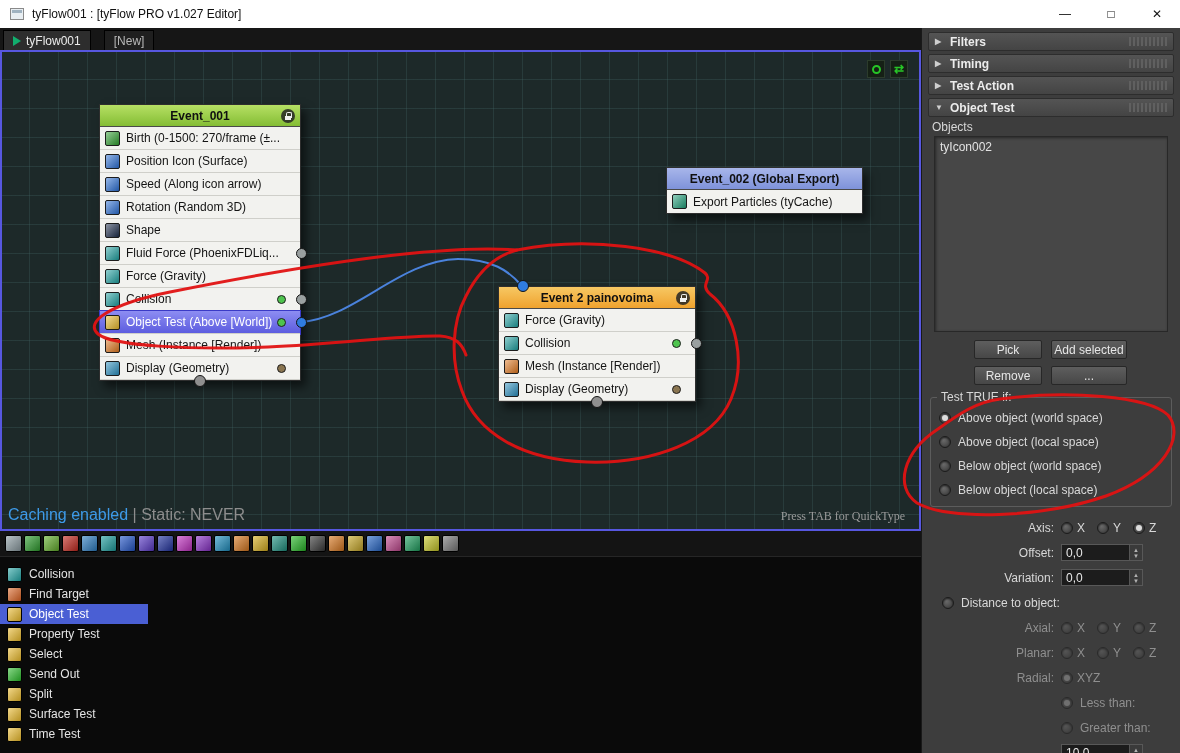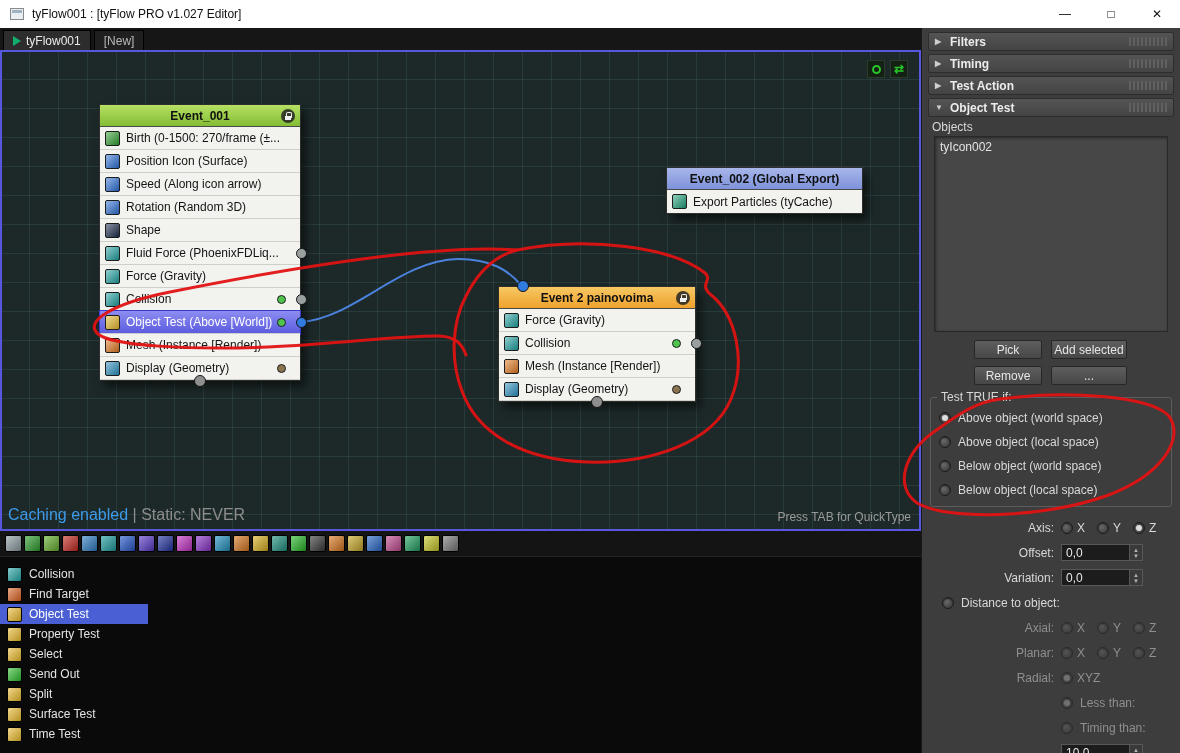--- a/index.html
+++ b/index.html
@@ -8,21 +8,21 @@
 
   
   .titlebar{position:absolute;left:0;top:0;width:1180px;height:28px;background:#fff;display:flex;align-items:center;}
   .appicon{width:14px;height:12px;border:1px solid #8a8a8a;margin:0 8px 0 10px;position:relative;background:#e8eef2;}
   .appicon::after{content:'';position:absolute;left:1px;top:1px;right:1px;height:3px;background:#9fb2c0;}
   .title{font-size:12px;color:#111;}
   .winbtns{margin-left:auto;display:flex;height:100%;}
   .winbtn{width:46px;height:100%;display:flex;align-items:center;justify-content:center;font-size:12px;color:#111;cursor:default;}
 
   
-  .tabbar{position:absolute;left:0;top:28px;width:921px;height:22px;background:#161616;display:flex;align-items:flex-end;}
+  .tabbar{position:absolute;left:0;top:28px;width:921px;height:22px;background:#161616;display:flex;align-items:flex-end;gap:10px;}
   .tab{height:20px;display:flex;align-items:center;padding:0 9px;background:#2d2d2d;border:1px solid #000;border-bottom:none;margin-left:3px;font-size:12px;color:#ececec;}
   .tab.inactive{background:#1f1f1f;color:#b8b8b8;}
   .tabicon{width:0;height:0;border-left:8px solid #12ae6e;border-top:5px solid transparent;border-bottom:5px solid transparent;margin-right:5px;}
 
   
   .canvas{position:absolute;left:0;top:50px;width:921px;height:481px;background:#1d2929;
     background-image:linear-gradient(rgba(72,112,112,.25) 1px,transparent 1px),linear-gradient(90deg,rgba(72,112,112,.25) 1px,transparent 1px);
     background-size:29px 29px;overflow:hidden;}
   .canvasborder{position:absolute;left:0;top:50px;width:921px;height:481px;border:2px solid #5757e0;pointer-events:none;z-index:40;}
   .wires{position:absolute;left:0;top:0;z-index:1;}
@@ -47,21 +47,21 @@
   .port.top{left:18px;top:-7px;width:12px;height:12px;}
   .port.top.blue{background:#2f7be0;}
 
   .cbtns{position:absolute;right:13px;top:10px;display:flex;gap:5px;z-index:5;}
   .cbtn{width:18px;height:18px;background:#152015;border:1px solid #2c3c2c;display:flex;align-items:center;justify-content:center;}
   .cbtn .ring{width:9px;height:9px;border:2px solid #27c527;border-radius:50%;}
   .cbtn .recycle{color:#27c527;font-size:12px;font-weight:bold;line-height:1;}
   .status-left{position:absolute;left:8px;bottom:7px;font-size:16px;z-index:5;}
   .status-left .blue{color:#3d9ae8;}
   .status-left .gray{color:#8d8d8d;}
-  .status-right{position:absolute;right:10px;bottom:7px;font-size:12px;color:#9a9a9a;z-index:5;}
+  .status-right{position:absolute;right:16px;bottom:7px;font-size:12px;color:#9a9a9a;z-index:5;font-family:Liberation Serif, serif;}
 
   
   .toolbar{position:absolute;left:0;top:531px;width:921px;height:25px;background:#141414;display:flex;align-items:center;padding-left:5px;gap:2px;}
   .tbicon{width:17px;height:17px;border:1px solid #000;border-radius:2px;flex:0 0 auto;
     background:linear-gradient(135deg,rgba(255,255,255,.38),rgba(0,0,0,.28)),var(--c,#666);}
 
   
   .oplist{position:absolute;left:0;top:556px;width:921px;height:197px;background:#0a0a0a;padding-top:7px;border-top:1px solid #262626;}
   .oprow{width:148px;height:20px;display:flex;align-items:center;padding-left:7px;font-size:12px;color:#e4e4e4;}
   .oprow.sel{background:#4a5fd4;color:#fff;}
@@ -435,21 +435,21 @@
             <div class="radio on dis"></div>
             <div class="rtext">XYZ</div>
           </div>
         </div>
         <div class="prow dis indent">
           <div class="radio on dis"></div>
           <div class="glabel">Less than:</div>
         </div>
         <div class="prow dis indent">
           <div class="radio dis"></div>
-          <div class="glabel">Timing than:</div>
+          <div class="glabel">Greater than:</div>
         </div>
         <div class="prow dis">
           <div class="plabel"></div>
           <div class="spin">
             <div class="spinval">10,0</div>
             <div class="sparrows">
               <i>▲</i>
               <i>▼</i>
             </div>
           </div>

